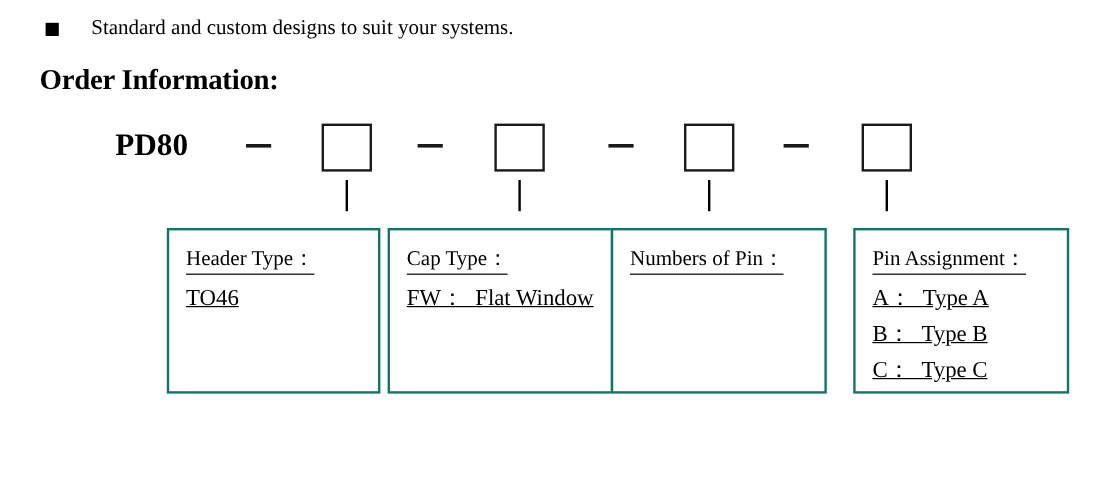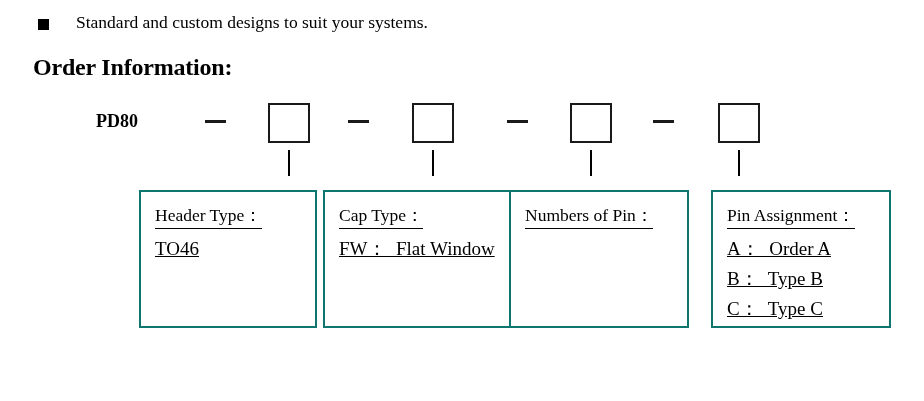--- a/index.html
+++ b/index.html
@@ -57,21 +57,21 @@
     white-space: nowrap;
   }
 
   
   .pn-label {
     position: absolute;
     left: 96px;
     top: 104px;
     font-family: "Liberation Serif", "DejaVu Serif", serif;
     font-weight: bold;
-    font-size: 18px;
+    font-size: 26px;
     line-height: 34px;
     white-space: nowrap;
   }
   .pn-dash {
     position: absolute;
     top: 120px;
     width: 21px;
     height: 3px;
     background: #1a1a1a;
   }
@@ -170,19 +170,19 @@
     </div>
   </div>
 
   <div class="info-box" style="left:509px; width:180px;">
     <div class="info-title">Numbers of Pin：</div>
   </div>
 
   <div class="info-box" style="left:711px; width:180px;">
     <div class="info-title">Pin Assignment： </div>
     <div class="info-lines">
-      <div class="line">A：  Order A</div>
+      <div class="line">A：  Type A</div>
       <div class="line">B：  Type B</div>
       <div class="line">C：  Type C</div>
     </div>
   </div>
 
 </div>
 
 </body></html>

